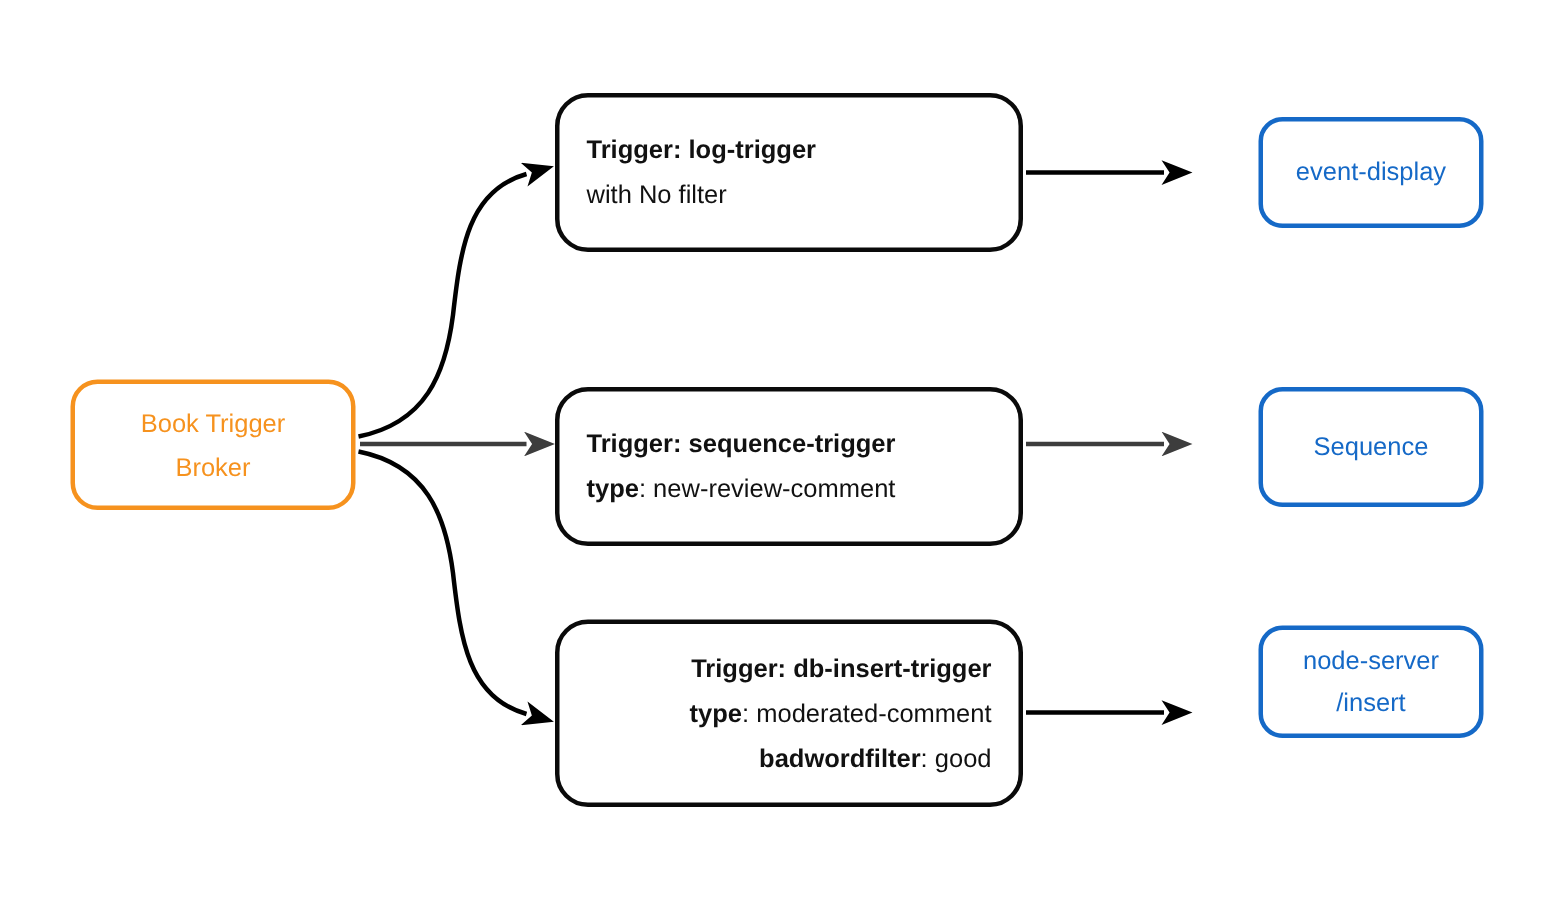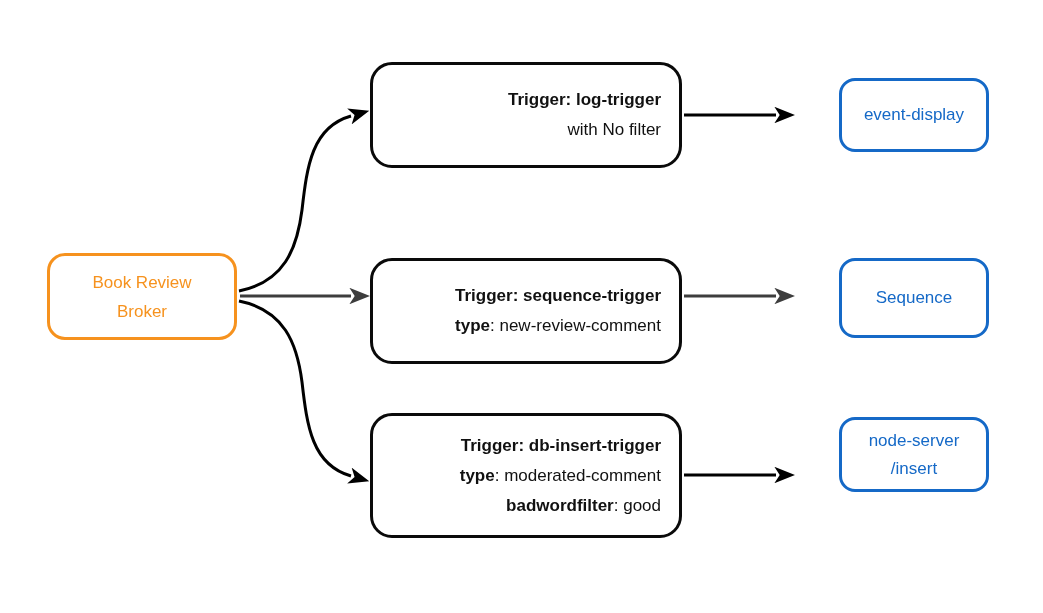--- a/index.html
+++ b/index.html
@@ -54,21 +54,21 @@
   }
 
   .trigger-node {
     left: 370px;
     width: 312px;
     border: 3px solid var(--node-border);
     border-radius: 22px;
     color: var(--text-dark);
     font-size: 17px;
     line-height: 30px;
-    text-align: right;
+    text-align: left;
     padding: 0 18px;
   }
   .trigger-node b { font-weight: 700; }
   #trigger-0 { top: 62px;  height: 106px; }
   #trigger-1 { top: 242px; height: 106px; margin-top: 16px; }
   #trigger-2 { top: 413px; height: 125px; text-align: right; }
 
   .sink-node {
     left: 797px;
     width: 150px;
@@ -102,21 +102,21 @@
     <path class="edge dark" d="M239,291 C284,282 297,249 302,210 C307,166 312,127 351,116" marker-end="url(#arrow-dark)"></path>
     <path class="edge gray" d="M240,296 L351,296" marker-end="url(#arrow-gray)"></path>
     <path class="edge dark" d="M239,301 C284,310 297,343 302,382 C307,426 312,465 351,476" marker-end="url(#arrow-dark)"></path>
 
     <path class="edge dark" d="M684,115 L776,115" marker-end="url(#arrow-dark)"></path>
     <path class="edge gray" d="M684,296 L776,296" marker-end="url(#arrow-gray)"></path>
     <path class="edge dark" d="M684,475 L776,475" marker-end="url(#arrow-dark)"></path>
   </svg>
 
   <div class="node broker-node">
-    <div class="line">Book Review</div>
+    <div class="line">Book Trigger</div>
     <div class="line">Broker</div>
   </div>
 
   <div class="node trigger-node" id="trigger-0">
     <div class="line"><b>Trigger: log-trigger</b></div>
     <div class="line"><span>with No filter</span></div>
   </div>
 
   <div class="node trigger-node" id="trigger-1">
     <div class="line"><b>Trigger: sequence-trigger</b></div>

